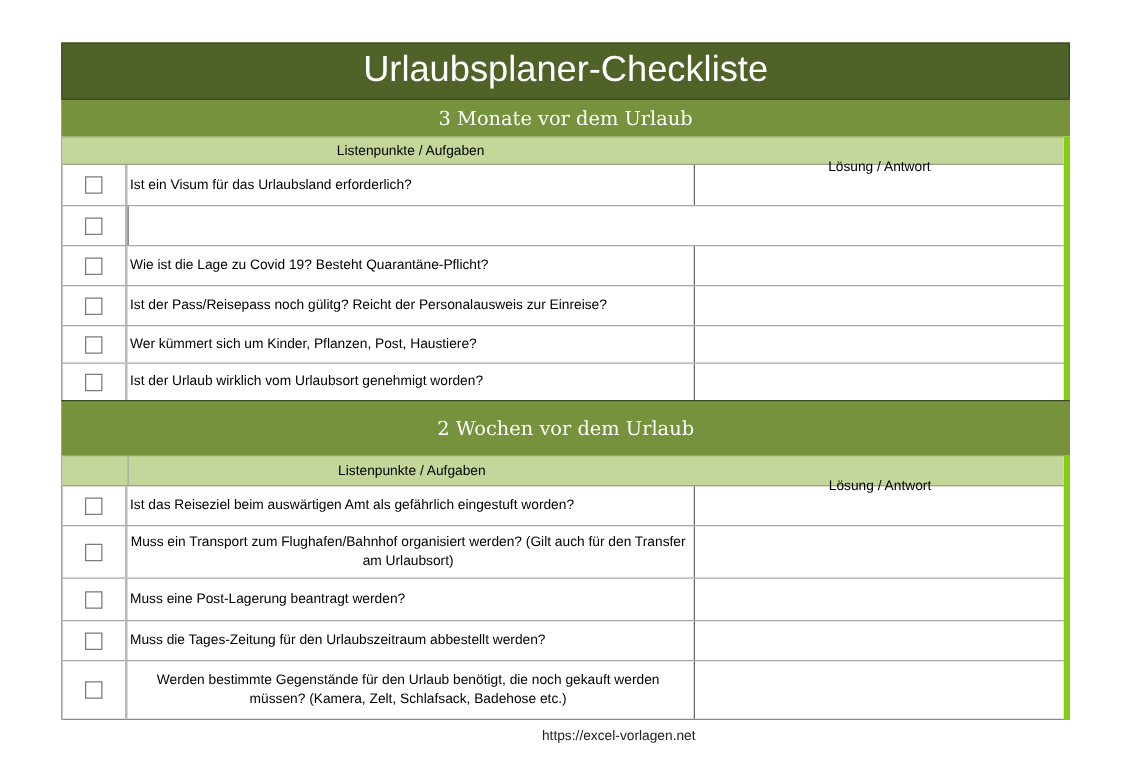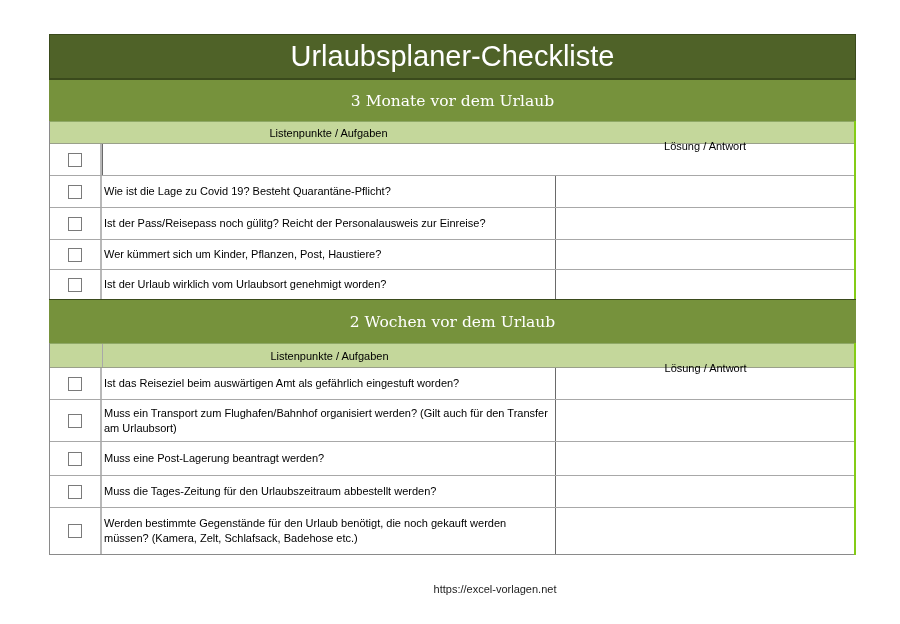--- a/index.html
+++ b/index.html
@@ -2,32 +2,32 @@
 <html><head>
   <meta charset="utf-8">
   <style>
     html, body { margin: 0; padding: 0; background: #ffffff; }
     body { width: 900px; height: 624px; position: relative; overflow: hidden;
            font-family: "Liberation Sans", sans-serif; color: #000; }
     .sheet { position: absolute; left: 49px; top: 34px; width: 807px; }
     .title-bar { height: 45px; background: #4f6228; border: 1px solid #3a4a1c;
                  box-sizing: border-box; display: flex; align-items: center; justify-content: center; }
     .title-bar span { color: #ffffff; font-size: 29px; font-family: "Liberation Sans", sans-serif; }
-    .section-bar { height: 42px; background: #76923c; border-top: 1px solid #3a4a1c;
+    .section-bar { height: 30px; background: #76923c; border-top: 1px solid #3a4a1c;
                    box-sizing: border-box; display: flex; align-items: center; justify-content: center; }
     .section-bar.s2 { height: 44px; }
     .section-bar span { color: #ffffff; font-size: 15.5px; font-family: "DejaVu Serif", serif; }
     .hdr { height: 23px; background: #c4d79b; display: flex; box-sizing: border-box;
            border-top: 1px solid #8fa866; border-bottom: 1px solid #9aa08a; }
     .hdr.s2 { height: 25px; }
     .hdr .c-check { width: 52px; }
     .hdr.s2 .c-check { border-right: 1px solid #a8a8a8; }
     .hdr .c-task { width: 453px; display: flex; align-items: center; justify-content: center; font-size: 11px; }
     .hdr .c-ans { flex: 1; border-left: 1px solid #6a6a6a; display: flex; align-items: center; justify-content: center; font-size: 11px; margin-top: 24px; }
-    .rows { border-left: 1px solid #8a8a8a; border-right: 2px solid #84cc16; }
+    .rows { border-left: 1px solid #8a8a8a; border-right: 5px solid #84cc16; text-align: center; }
     .row { display: flex; border-bottom: 1px solid #a8a8a8; box-sizing: border-box; }
     .row .c-check { width: 52px; display: flex; align-items: center; justify-content: center; border-right: 2px solid #b8b8b8; box-sizing: border-box; }
     .row .c-task { width: 453px; display: flex; align-items: center; padding-left: 2px; font-size: 11px; line-height: 15px; box-sizing: border-box; padding-right: 6px; }
     .row .c-ans { flex: 1; border-left: 1px solid #6a6a6a; }
     .cb { width: 14px; height: 14px; border: 1px solid #7a7a7a; background: #fff; box-sizing: border-box; cursor: pointer; }
     .footer { position: absolute; left: 0; width: 990px; top: 583px; text-align: center; font-size: 11px; color: #222; }
   </style>
 </head>
 <body>
 
@@ -37,20 +37,27 @@
   </div>
 
   <div class="section-bar">
     <span>3 Monate vor dem Urlaub</span>
   </div>
   <div class="rows">
     <div class="hdr">
       <div class="c-check"></div>
       <div class="c-task">Listenpunkte / Aufgaben</div>
       <div class="c-ans">Lösung / Antwort</div>
+    </div>
+    <div class="row" style="height:33px">
+      <div class="c-check">
+          <div class="cb"></div>
+        </div>
+      <div class="c-task">Ist ein Visum für das Urlaubsland erforderlich?</div>
+      <div class="c-ans"></div>
     </div>
     <div class="row" style="height:32px">
       <div class="c-check">
           <div class="cb"></div>
         </div>
       <div class="c-ans"></div>
     </div>
     <div class="row" style="height:32px">
       <div class="c-check">
           <div class="cb"></div>

